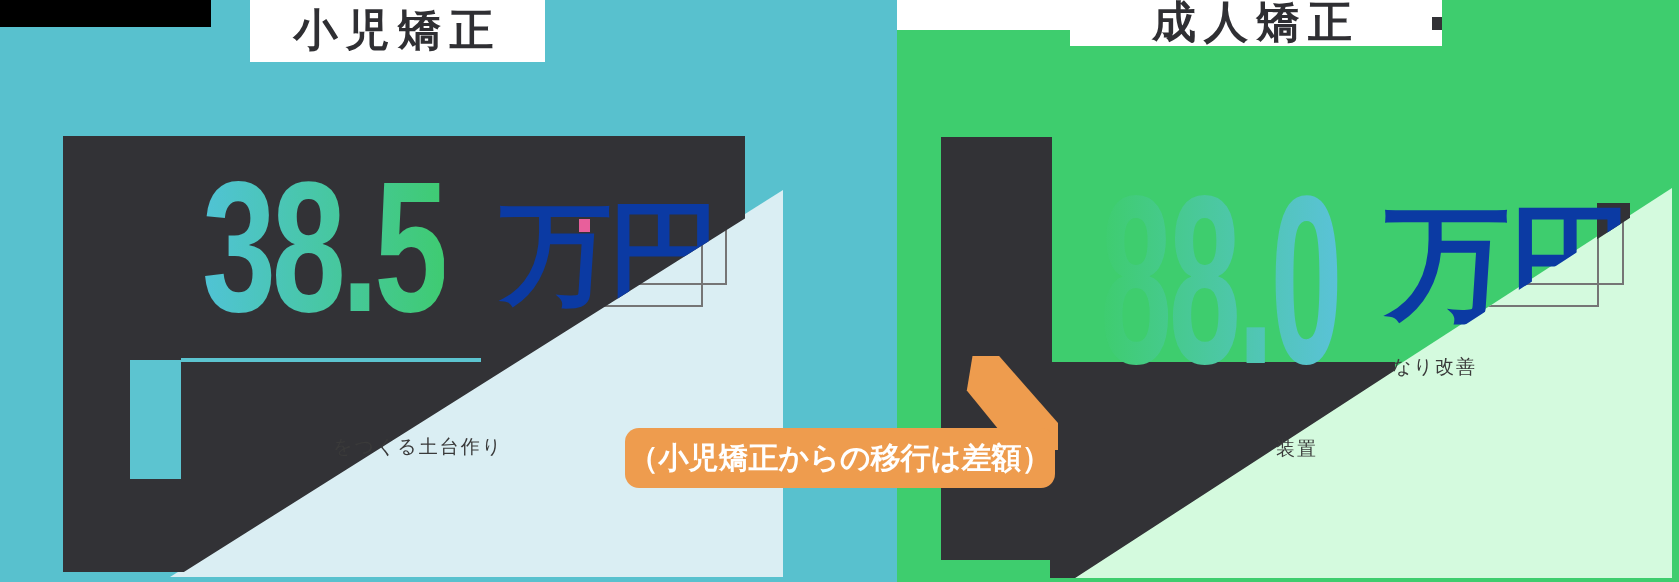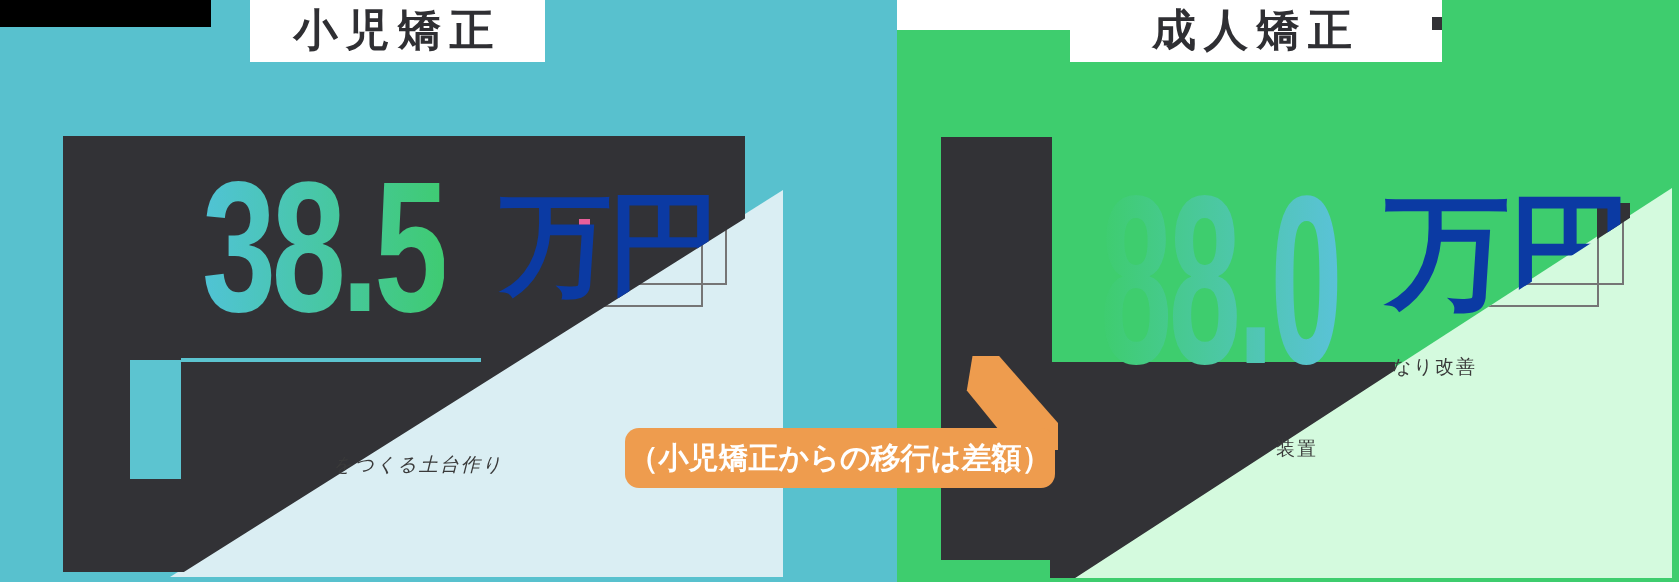--- a/index.html
+++ b/index.html
@@ -35,27 +35,27 @@
   
   .price-digits{
     display:inline-block;font-weight:bold;line-height:1;letter-spacing:-6px;
     transform-origin:left top;color:transparent;
     -webkit-background-clip:text;background-clip:text;
   }
   .digits-left{left:202px;top:155px;font-size:185px;transform:scaleX(0.72);
     background-image:linear-gradient(90deg,var(--grad_left_start,#50c3d6),var(--grad_left_end,#3fcb72));}
   .digits-right{left:1100px;top:160px;font-size:240px;transform:scaleX(0.54);
     background-image:linear-gradient(90deg,var(--grad_right_start,#3ecd6e),var(--grad_right_end,#5ac2d8));}
-  .price-unit{font-weight:bold;line-height:1;color:var(--blue,#0b3aa3);font-family:Liberation Mono, monospace;}
+  .price-unit{font-weight:bold;line-height:1;color:var(--blue,#0b3aa3);}
   .unit-left{left:500px;top:198px;font-size:112px;letter-spacing:-4px;}
   .unit-right{left:1385px;top:200px;font-size:125px;letter-spacing:-2px;}
   
   .title-box{background:var(--white,#fff);display:flex;align-items:center;justify-content:center;}
   .title-box-left{left:215px;top:0;width:295px;height:62px;margin-left:35px;}
-  .title-box-right{left:1070px;top:0;width:372px;height:62px;}
+  .title-box-right{left:1070px;top:0;width:372px;height:46px;}
   .title-text{
     font-family:"Liberation Serif","DejaVu Serif",serif;font-weight:700;
     font-size:44px;letter-spacing:8px;color:var(--title_text,#2f2f33);line-height:1;
   }
   .notch{left:1432px;top:17px;width:10px;height:13px;background:var(--overlay,#323236);}
   
   .pale-text{color:var(--text_dark,#3a3a3a);font-size:19px;line-height:1.2;letter-spacing:2px;}
   
   .badge-pointer{left:963px;top:354px;width:95px;height:96px;background:var(--orange,#ee9c4e);
     clip-path:polygon(4% 38%,10% 2%,38% 2%,100% 72%,100% 100%,55% 100%);}
@@ -100,21 +100,21 @@
   </div>
 
   <div class="abs clip-right">
     <div class="abs overlay" style="left:941px;top:137px;width:111px;height:423px;"></div>
     <div class="abs overlay" style="left:1050px;top:362px;width:345px;height:216px;"></div>
     <div class="abs overlay" style="left:1597px;top:203px;width:33px;height:38px;"></div>
     <div class="abs price-digits digits-right">88.0</div>
     <div class="abs price-unit unit-right">万円</div>
   </div>
 
-  <div class="abs pale-text" style="left:333px;top:454px;font-style:italic;">をつくる土台作り</div>
+  <div class="abs pale-text" style="left:333px;top:436px;">をつくる土台作り</div>
   <div class="abs pale-text" style="left:1392px;top:356px;">なり改善</div>
   <div class="abs pale-text" style="left:1276px;top:438px;">装置</div>
 
   <div class="abs title-box title-box-left">
     <span class="title-text">小児矯正</span>
   </div>
   <div class="abs title-box title-box-right">
     <span class="title-text">成人矯正</span>
   </div>
   <div class="abs notch"></div>

